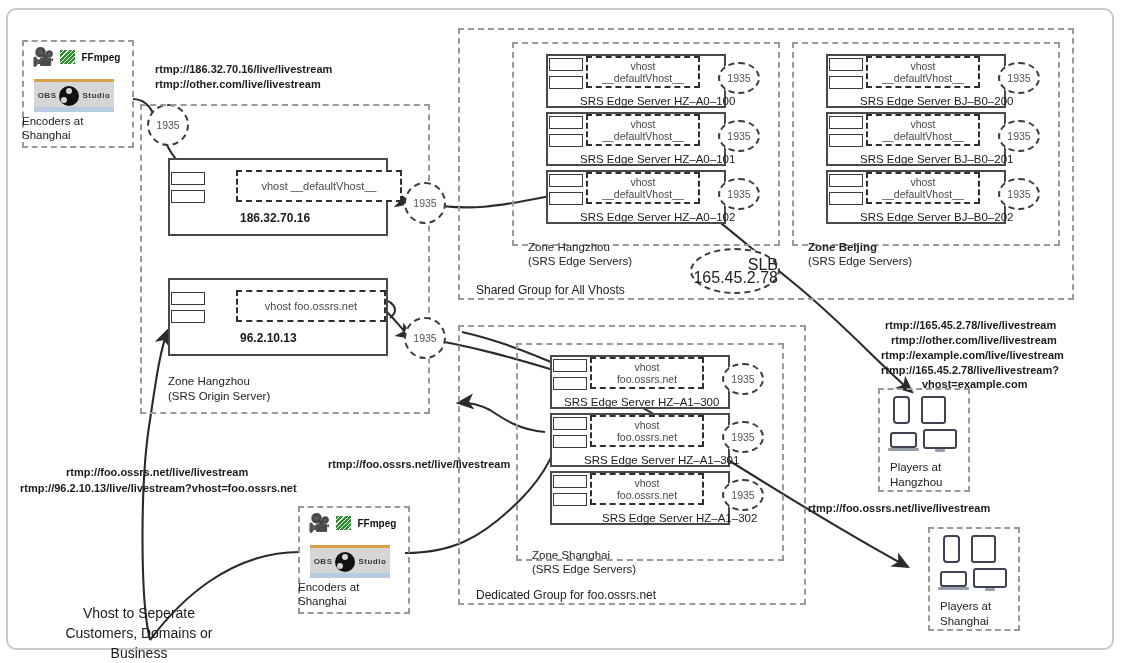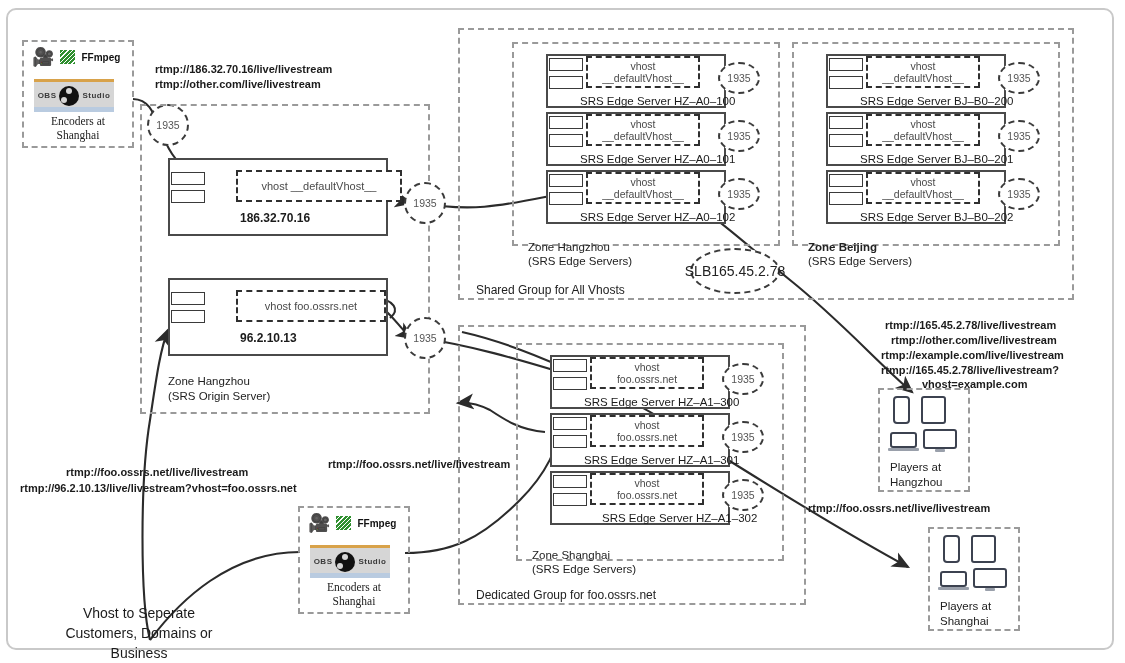--- a/index.html
+++ b/index.html
@@ -5,41 +5,41 @@
   html,body{margin:0;padding:0;background:#ffffff;}
   body{font-family:"Liberation Sans", sans-serif;}
   #stage{position:relative;width:1125px;height:663px;background:#fff;overflow:hidden;}
 
   .frame{position:absolute;left:6px;top:8px;width:1108px;height:642px;
          border:2px solid #c9c9c9;border-radius:10px;box-sizing:border-box;background:#fff;}
   .dashbox{position:absolute;box-sizing:border-box;border:2px dashed #9a9a9a;background:transparent;}
   .solidbox{position:absolute;box-sizing:border-box;border:2px solid #4a4a4a;background:#fff;}
 
   .lbl{position:absolute;color:#222;font-size:11.5px;line-height:14px;white-space:nowrap;}
-  .lbl-c{position:absolute;color:#222;font-size:11.5px;line-height:14px;text-align:center;font-family:Liberation Serif, serif;}
+  .lbl-c{position:absolute;color:#222;font-size:11.5px;line-height:14px;text-align:left;}
   .url{position:absolute;color:#1b1b1b;font-size:11px;line-height:15px;font-weight:bold;white-space:nowrap;}
   .grouplbl{position:absolute;color:#222;font-size:12px;white-space:nowrap;}
 
   
   .hostglyph{position:absolute;width:34px;}
   .hostglyph i{display:block;height:13px;border:1.6px solid #3a3a3a;background:#fff;box-sizing:border-box;}
   .hostglyph i+i{margin-top:5px;}
 
   
   .vhost{position:absolute;box-sizing:border-box;border:2px dashed #2f2f2f;
          display:flex;align-items:center;justify-content:center;text-align:center;
          color:#4a4a4a;font-size:10.5px;line-height:12.5px;background:#fff;}
   .vhost.one-line{font-size:11px;}
 
   
   .port{position:absolute;box-sizing:border-box;border:2px dashed #3a3a3a;border-radius:50%;
         display:flex;align-items:center;justify-content:center;color:#555;font-size:10.5px;background:#fff;}
   .slb{position:absolute;box-sizing:border-box;border:2px dashed #3a3a3a;border-radius:50%;
-       display:flex;flex-direction:row;align-items:center;justify-content:center;
-       color:#222;font-size:14px;line-height:13px;background:#fff;text-align:center;}
+       display:flex;flex-direction:column;align-items:flex-end;justify-content:center;
+       color:#222;font-size:16px;line-height:13px;background:#fff;text-align:center;}
 
   .srvname{position:absolute;color:#1b1b1b;font-size:11.5px;white-space:nowrap;}
   .ipname{position:absolute;color:#1b1b1b;font-size:12px;font-weight:bold;white-space:nowrap;}
 
   
   .enc-icons{position:absolute;display:flex;align-items:center;gap:6px;}
   .ffmpeg{display:inline-flex;align-items:center;gap:6px;}
   .ffmpeg-mark{width:15px;height:14px;background:#2f8f2f;display:inline-block;
       background-image:repeating-linear-gradient(-45deg,#2f8f2f 0 2px,#ffffff 2px 3px);}
   .ffmpeg-txt{font-size:10px;font-weight:bold;color:#111;}
@@ -246,21 +246,21 @@
 
   <div class="solidbox" style="left:550px;top:355px;width:180px;height:54px;"></div>
   <div class="hostglyph" style="left:553px;top:359px;">
       <i></i>
       <i></i>
     </div>
   <div class="vhost" style="left:590px;top:357px;width:114px;height:32px;flex-direction:column;">
     <span>vhost</span>
     <span>foo.ossrs.net</span>
   </div>
-  <div class="srvname" style="left:584px;top:396px;">SRS Edge Server HZ–A1–300</div>
+  <div class="srvname" style="left:564px;top:396px;">SRS Edge Server HZ–A1–300</div>
   <div class="port" style="left:722px;top:363px;width:42px;height:32px;">1935</div>
 
   <div class="solidbox" style="left:550px;top:413px;width:180px;height:54px;"></div>
   <div class="hostglyph" style="left:553px;top:417px;">
       <i></i>
       <i></i>
     </div>
   <div class="vhost" style="left:590px;top:415px;width:114px;height:32px;flex-direction:column;">
     <span>vhost</span>
     <span>foo.ossrs.net</span>

